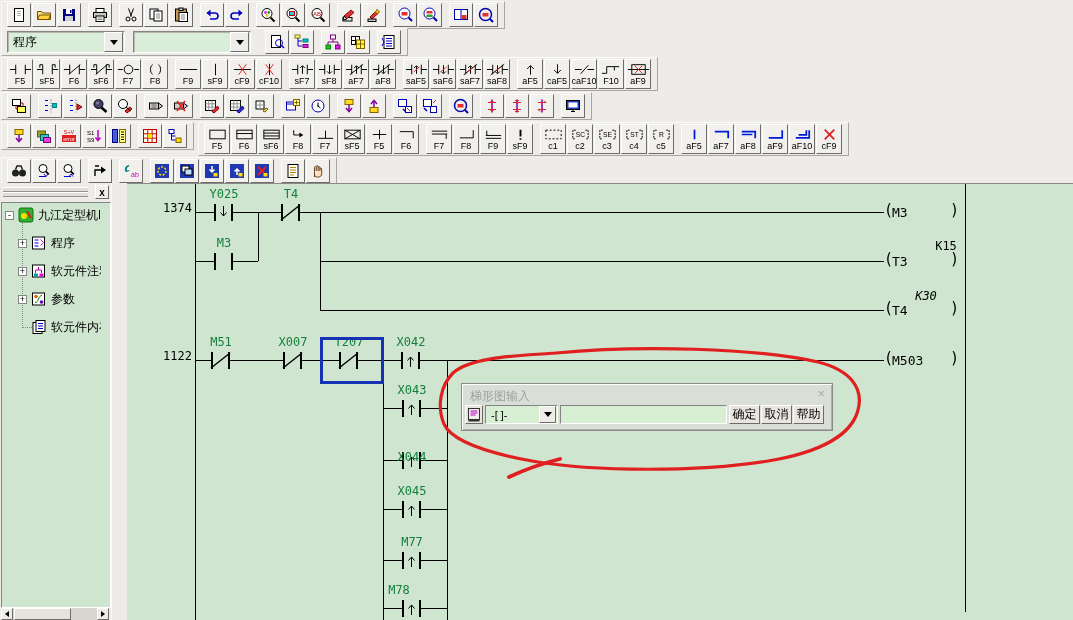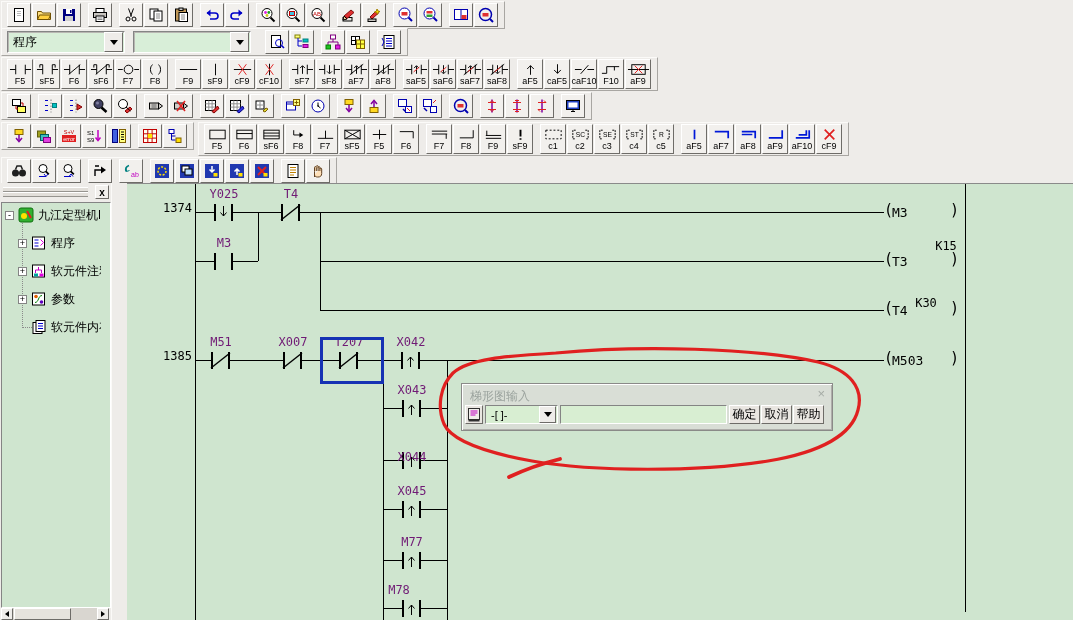--- a/index.html
+++ b/index.html
@@ -48,21 +48,21 @@
   #splitter{position:absolute;left:111px;top:183px;width:16px;height:437px;background:#eeece9;border-left:1px solid #fbfaf8;}
   
   #ladder{position:absolute;left:127px;top:183px;width:946px;height:437px;background:#cfe5cf;border-top:1px solid #8a8a8a;
           overflow:hidden;font-family:"DejaVu Sans Mono",monospace;}
   .hl,.vl{position:absolute;background:#000;}
   .hl{height:1px;}.vl{width:1px;}
   .contact{position:absolute;width:19px;height:17px;background:#cfe5cf;}
   .cbar{position:absolute;top:0;width:2px;height:17px;background:#000;}
   .carr{position:absolute;left:4px;top:1px;width:11px;height:15px;}
   .cslash{position:absolute;left:-2px;top:0;width:23px;height:17px;overflow:visible;}
-  .clabel{position:absolute;width:64px;text-align:center;font-size:12px;color:#701a75;}
+  .clabel{position:absolute;width:64px;text-align:center;font-size:12px;color:#15803d;}
   .rnum{position:absolute;width:42px;text-align:right;font-size:12px;color:#000;}
   .coil{position:absolute;width:74px;height:18px;background:#cfe5cf;font-size:13px;}
   .paren{position:absolute;top:-2px;font-size:15px;}
   .coil .lab{position:absolute;left:8px;top:2px;}
   .klabel{position:absolute;width:64px;text-align:center;font-size:12px;color:#000;}
   .cursor{position:absolute;border:3px solid #1632b4;box-sizing:border-box;}
   
   #dialog{position:absolute;left:461px;top:383px;width:370px;height:46px;background:#d9ded6;border:1px solid #8a8a88;
           box-shadow:inset 1px 1px 0 #ffffff, inset -1px -1px 0 #aeaeaa;z-index:5;font-family:"Liberation Sans",sans-serif;}
   .dlg-title{position:absolute;left:8px;top:4px;font-size:12px;color:#9ba39e;}
@@ -1034,21 +1034,21 @@
     <div class="hl" style="left: 256px; top: 224px; width: 64px;"></div>
     <div class="hl" style="left: 256px; top: 276px; width: 64px;"></div>
     <div class="hl" style="left: 256px; top: 325px; width: 64px;"></div>
     <div class="hl" style="left: 256px; top: 376px; width: 64px;"></div>
     <div class="hl" style="left: 256px; top: 424px; width: 64px;"></div>
     <div class="vl" style="left: 131px; top: 28px; height: 49px;"></div>
     <div class="vl" style="left: 193px; top: 28px; height: 98px;"></div>
     <div class="vl" style="left: 256px; top: 176px; height: 260px;"></div>
     <div class="vl" style="left: 320px; top: 176px; height: 260px;"></div>
     <div class="rnum" style="left: 23px; top: 17px;">1374</div>
-    <div class="rnum" style="left: 23px; top: 165px;">1385</div>
+    <div class="rnum" style="left: 23px; top: 165px;">1122</div>
     <div class="contact" style="left: 87px; top: 20px;">
       <div class="cbar" style="left: 0px;"></div>
       <div class="cbar" style="left: 17px;"></div>
       <div class="carr"><svg width="11" height="15" viewBox="0 0 11 15">
           <path d="M5.5 1v10" stroke="#000" fill="none"></path>
           <path d="M2.5 7.5l3 3.5 3-3.5" stroke="#000" fill="none"></path>
         </svg></div>
     </div>
     <div class="clabel" style="left: 65px; top: 3px;">Y025</div>
     <div class="contact" style="left: 154px; top: 20px;">
@@ -1151,21 +1151,21 @@
       <div class="paren" style="left: 0px;">(</div>
       <span class="lab">T3</span>
       <div class="paren" style="left: 66px;">)</div>
     </div>
     <div class="klabel" style="left: 787px; top: 55px;">K15</div>
     <div class="coil" style="left: 757px; top: 117px;">
       <div class="paren" style="left: 0px;">(</div>
       <span class="lab">T4</span>
       <div class="paren" style="left: 66px;">)</div>
     </div>
-    <div class="klabel" style="left: 767px; top: 112px;">K30</div>
+    <div class="klabel" style="left: 767px; top: 105px; font-style: italic;">K30</div>
     <div class="coil" style="left: 757px; top: 167px;">
       <div class="paren" style="left: 0px;">(</div>
       <span class="lab">M503</span>
       <div class="paren" style="left: 66px;">)</div>
     </div>
     <div class="cursor" style="left: 193px; top: 153px; width: 64px; height: 47px;"></div>
   </div>
 
 <div id="dialog">
   <div class="dlg-title">梯形图输入</div>

